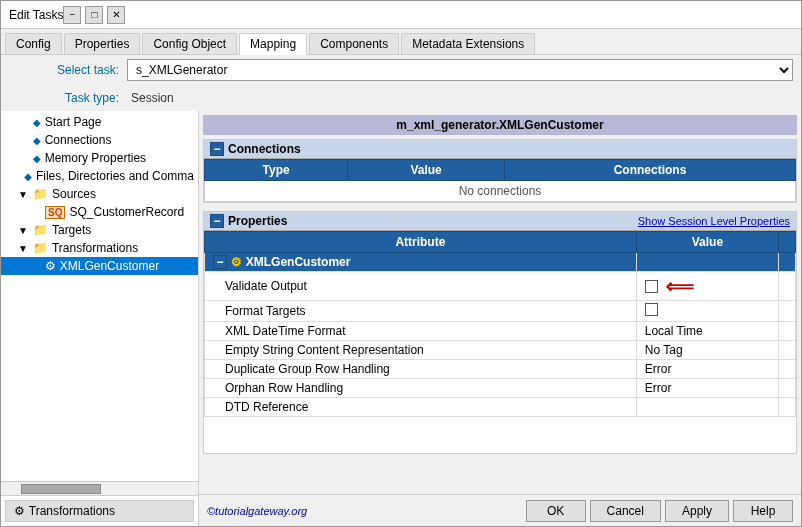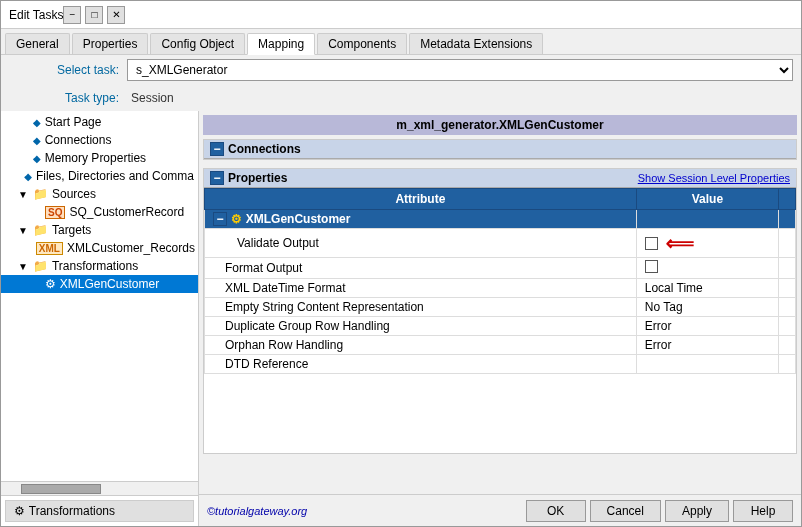--- a/index.html
+++ b/index.html
@@ -64,21 +64,21 @@
   <div class="title-bar">
     <span class="title-bar-text">Edit Tasks</span>
     <div class="title-bar-buttons">
       <div class="title-btn">−</div>
       <div class="title-btn">□</div>
       <div class="title-btn">✕</div>
     </div>
   </div>
 
   <div class="tabs">
-    <div class="tab">General</div>
+    <div class="tab">Config</div>
     <div class="tab">Properties</div>
     <div class="tab">Config Object</div>
     <div class="tab active">Mapping</div>
     <div class="tab">Components</div>
     <div class="tab">Metadata Extensions</div>
   </div>
 
   <div class="form-row">
     <div class="form-label">Select task:</div>
     <select class="form-select">
@@ -130,25 +130,20 @@
           <span class="sql-icon">SQ</span>
           <span>SQ_CustomerRecord</span>
         </div>
 
         <div class="tree-item tree-indent1">
           <span class="expand-icon">▼</span>
           <span class="folder-icon">📁</span>
           <span>Targets</span>
         </div>
 
-        <div class="tree-item tree-indent2">
-          <span class="expand-icon">&nbsp;</span>
-          <span class="xml-icon">XML</span>
-          <span>XMLCustomer_Records</span>
-        </div>
 
         <div class="tree-item tree-indent1">
           <span class="expand-icon">▼</span>
           <span class="folder-icon">📁</span>
           <span>Transformations</span>
         </div>
 
         <div class="tree-item tree-indent2 selected">
           <span class="expand-icon">&nbsp;</span>
           <span>⚙</span>
@@ -172,20 +167,34 @@
 
       <div class="mapping-header">m_xml_generator.XMLGenCustomer</div>
 
       <div class="section">
         <div class="section-title-bar">
           <div style="display:flex;align-items:center;gap:4px;">
             <div class="minus-icon">−</div>
             <span class="section-title">Connections</span>
           </div>
         </div>
+        <table class="connections-table">
+          <thead>
+            <tr>
+              <th>Type</th>
+              <th>Value</th>
+              <th>Connections</th>
+            </tr>
+          </thead>
+          <tbody>
+            <tr>
+              <td colspan="3">No connections</td>
+            </tr>
+          </tbody>
+        </table>
       </div>
 
       <div class="props-section">
         <div class="props-header">
           <div style="display:flex;align-items:center;gap:4px;">
             <div class="minus-icon">−</div>
             <span class="section-title">Properties</span>
           </div>
           <span class="section-link">Show Session Level Properties</span>
         </div>
@@ -206,32 +215,32 @@
                     <div class="minus-icon" style="min-width:14px;">−</div>
                     <span style="color:#ffcc00;">⚙</span>
                     <span>XMLGenCustomer</span>
                   </div>
                 </td>
                 <td></td>
                 <td></td>
               </tr>
 
               <tr>
-                <td style="padding-left:32px;">Validate Output</td>
+                <td style="padding-left:20px;">Validate Output</td>
                 <td>
                   <div style="display:flex;align-items:center;gap:8px;">
                     <div class="checkbox"></div>
                     <span style="color:#cc0000;font-size:20px;font-weight:bold;">⟸</span>
                   </div>
                 </td>
                 <td></td>
               </tr>
 
               <tr>
-                <td style="padding-left:20px;">Format Output</td>
+                <td style="padding-left:20px;">Format Targets</td>
                 <td>
                   <div class="checkbox"></div>
                 </td>
                 <td></td>
               </tr>
 
               <tr>
                 <td style="padding-left:20px;">XML DateTime Format</td>
                 <td>Local Time</td>
                 <td></td>

